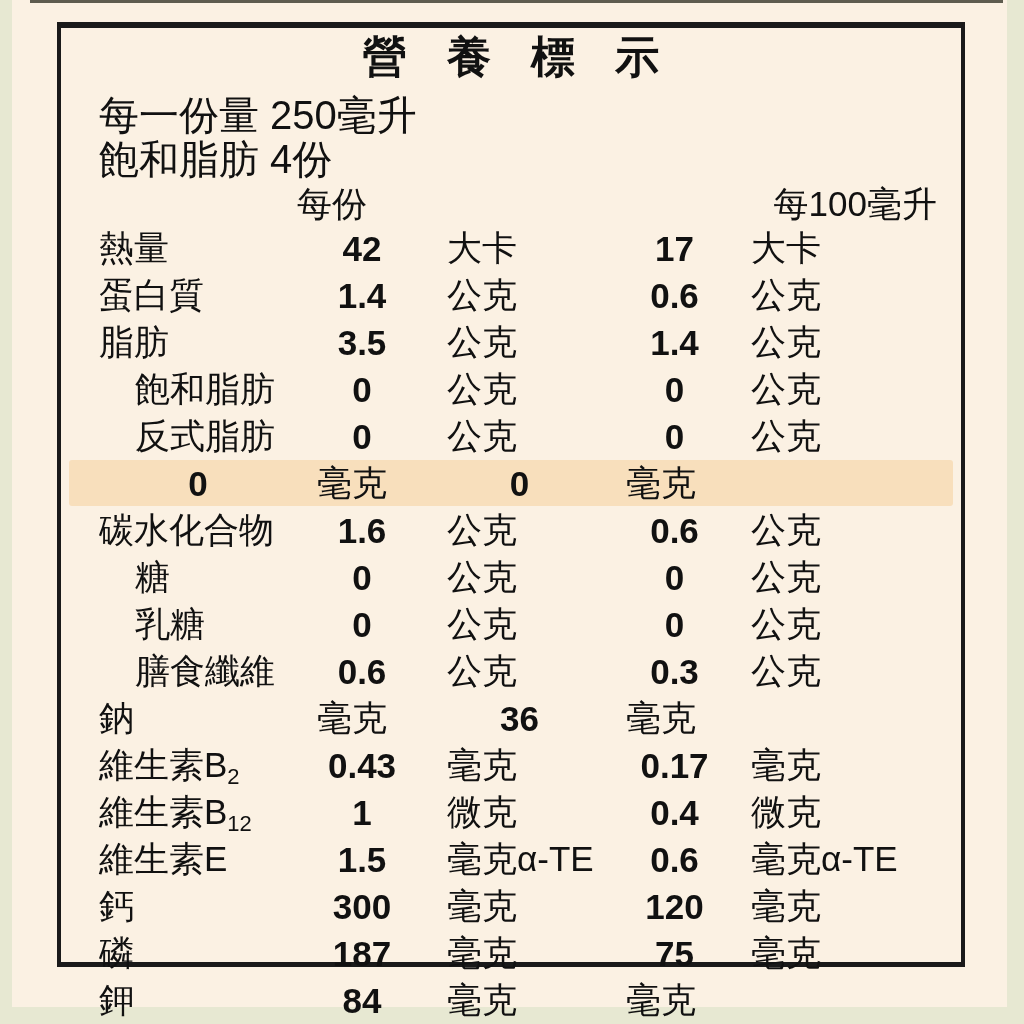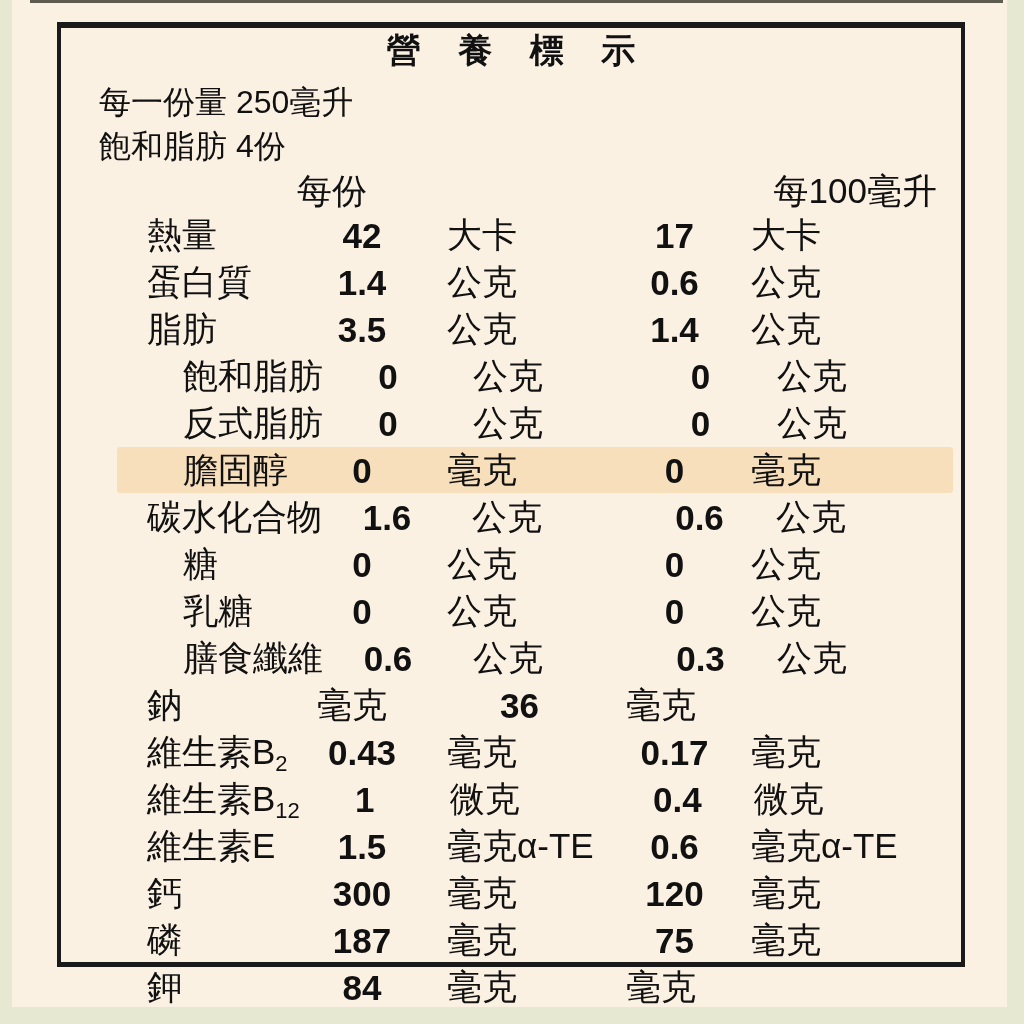--- a/index.html
+++ b/index.html
@@ -37,46 +37,46 @@
     border-bottom-width:5px;
     background:var(--label-bg);
     display:flex;
     flex-direction:column;
   }
   .title-row{
     height:60px;
     display:flex;
     align-items:center;
     justify-content:center;
-    font-size:34px;
+    font-size:44px;
     font-weight:bold;
     letter-spacing:14px;
     text-indent:14px;
   }
   .divider{width:100%;background:var(--thin-line);}
   .divider.d1{height:2px;}
   .divider.d2{height:3px;background:#3c3a34;}
   .divider.d3{height:2px;background:#3c3a34;}
   .serving-info{
     height:95px;
     padding:6px 40px 0 38px;
-    font-size:32px;
+    font-size:40px;
     line-height:44px;
   }
   .header-row{
     height:44px;
     display:grid;
     grid-template-columns:1fr 130px 185px 125px 200px;
     align-items:center;
     padding:0 24px 0 38px;
     font-size:35px;
   }
   .h-per-serving{grid-column:2/4;}
   .h-per-100ml{grid-column:4/6;text-align:right;}
-  .rows{flex:1;display:flex;flex-direction:column;margin-left:48px;}
+  .rows{flex:1;display:flex;flex-direction:column;}
   .row{
     flex:1;
     position:relative;
     display:grid;
     grid-template-columns:1fr 130px 185px 125px 200px;
     align-items:center;
     padding:0 24px 0 38px;
     font-size:35px;
   }
   .row > *{position:relative;z-index:1;}
@@ -157,21 +157,20 @@
           <span class="cell-u u2">公克</span>
         </div>
         <div class="row">
           <span class="cell-name indent">反式脂肪</span>
           <span class="cell-v">0</span>
           <span class="cell-u">公克</span>
           <span class="cell-v">0</span>
           <span class="cell-u u2">公克</span>
         </div>
         <div class="row highlight">
-          <span class="cell-name indent">膽固醇</span>
           <span class="cell-v">0</span>
           <span class="cell-u">毫克</span>
           <span class="cell-v">0</span>
           <span class="cell-u u2">毫克</span>
         </div>
         <div class="row">
           <span class="cell-name">碳水化合物</span>
           <span class="cell-v">1.6</span>
           <span class="cell-u">公克</span>
           <span class="cell-v">0.6</span>

